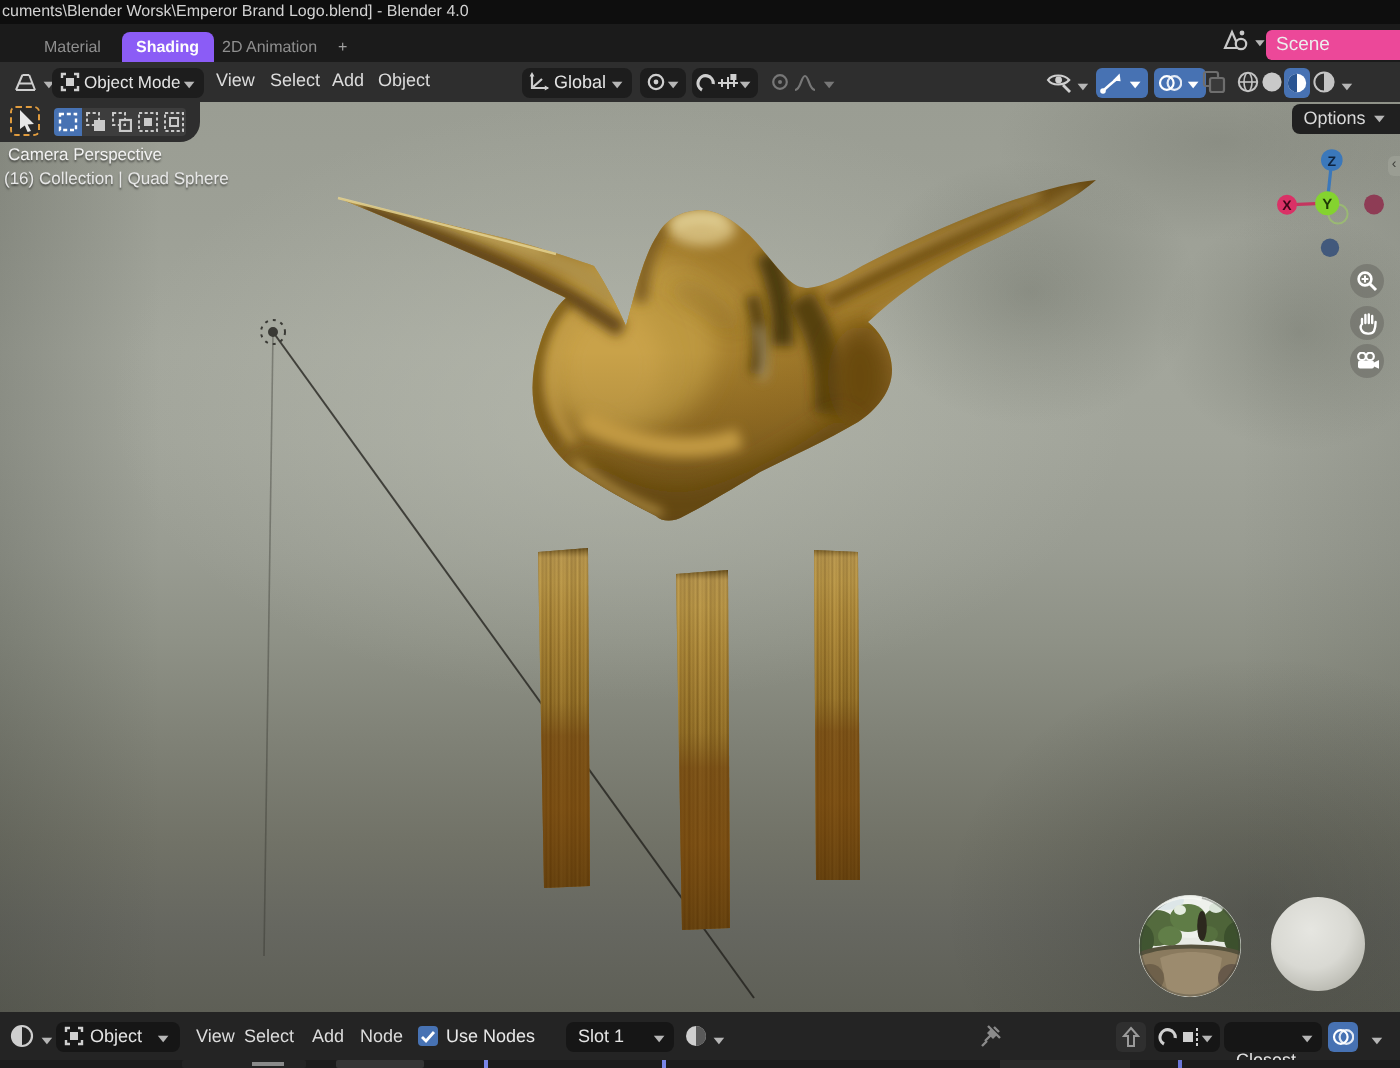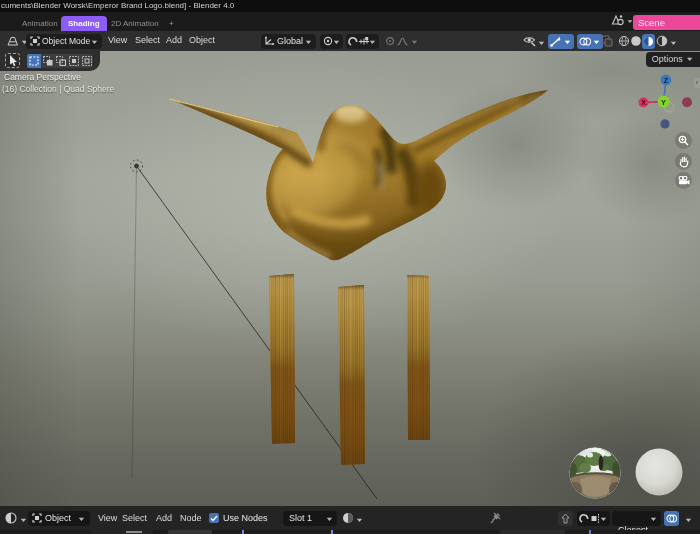--- a/index.html
+++ b/index.html
@@ -46,21 +46,21 @@
 #nodesliver { left:0; top:530px; width:700px; height:4px; background:#1c1c1c; }
 </style>
 </head>
 <body>
 
 <div id="titlebar" class="abs">
     <span>cuments\Blender Worsk\Emperor Brand Logo.blend] - Blender 4.0</span>
   </div>
 
 <div id="tabbar" class="abs">
-  <div class="tab" style="left:15px;">Animation</div>
+  <div class="tab" style="left:15px;">Material</div>
   <div class="tab active" style="left:61px;">Shading</div>
   <div class="tab" style="left:104px;">2D Animation</div>
   <div class="tab" style="left:162px; color:#a0a0a0;">+</div>
 
   <div style="position:absolute; right:0; top:0; width:95px; height:19px; background:#1b1b1b;"></div>
   <svg class="abs" style="left:610px; top:1px;" width="16" height="14" viewBox="0 0 16 14">
     <path d="M2.5 11 L6 3 L9.5 11 Z" fill="none" stroke="#c8c8c8" stroke-width="1.1"></path>
     <circle cx="10.5" cy="9" r="2.6" fill="#1b1b1b" stroke="#c8c8c8" stroke-width="1.1"></circle>
     <circle cx="11" cy="3.5" r="1.2" fill="#c8c8c8"></circle>
   </svg>

